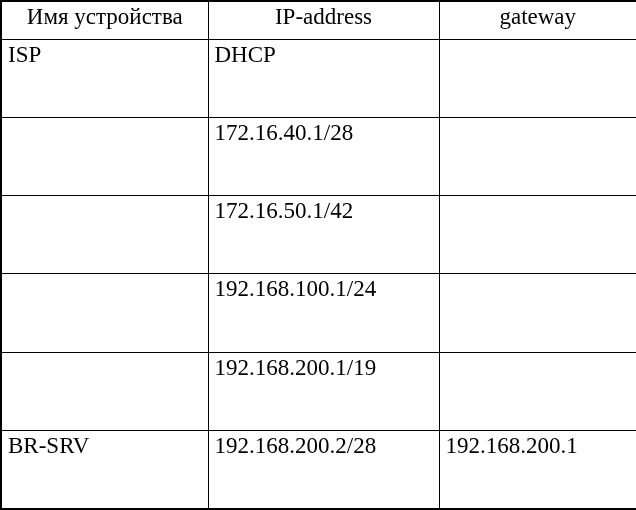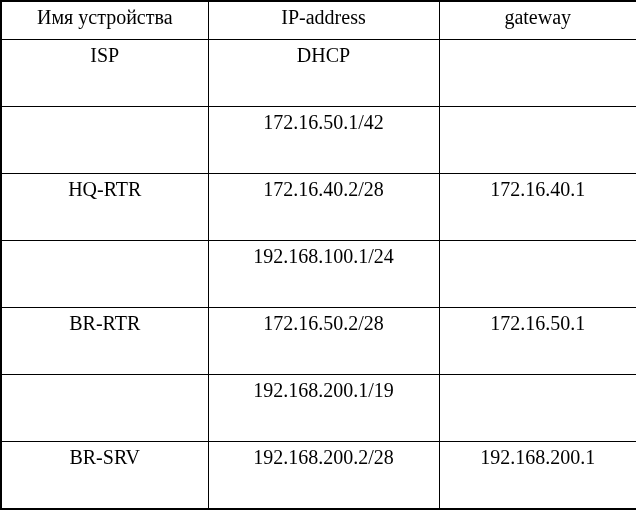--- a/index.html
+++ b/index.html
@@ -20,32 +20,32 @@
     border-collapse: collapse;
     table-layout: fixed;
     border: 2px solid #000000;
   }
   table.net-table col.col-device  { width: 207px; }
   table.net-table col.col-ip      { width: 231px; }
   table.net-table col.col-gateway { width: 198px; }
   table.net-table th,
   table.net-table td {
     border: 1px solid #000000;
-    font-size: 20px;
+    font-size: 23px;
     line-height: 20px;
     font-weight: normal;
     vertical-align: top;
     padding: 5px 6px 4px 6px;
     overflow: hidden;
     white-space: nowrap;
   }
   table.net-table thead tr { height: 38px; }
   table.net-table tbody tr { height: 43px; }
   table.net-table th { text-align: center; }
-  table.net-table td { text-align: center; }
+  table.net-table td { text-align: left; }
 </style>
 </head>
 <body>
 
 <table class="net-table">
   <colgroup>
     <col class="col-device">
     <col class="col-ip">
     <col class="col-gateway">
   </colgroup>
@@ -57,37 +57,32 @@
       </tr>
   </thead>
   <tbody>
       <tr>
         <td>ISP</td>
         <td>DHCP</td>
         <td></td>
       </tr>
       <tr>
         <td></td>
-        <td>172.16.50.1/42</td>
+        <td>172.16.40.1/28</td>
         <td></td>
       </tr>
       <tr>
-        <td>HQ-RTR</td>
-        <td>172.16.40.2/28</td>
-        <td>172.16.40.1</td>
+        <td></td>
+        <td>172.16.50.1/42</td>
+        <td></td>
       </tr>
       <tr>
         <td></td>
         <td>192.168.100.1/24</td>
         <td></td>
-      </tr>
-      <tr>
-        <td>BR-RTR</td>
-        <td>172.16.50.2/28</td>
-        <td>172.16.50.1</td>
       </tr>
       <tr>
         <td></td>
         <td>192.168.200.1/19</td>
         <td></td>
       </tr>
       <tr>
         <td>BR-SRV</td>
         <td>192.168.200.2/28</td>
         <td>192.168.200.1</td>

